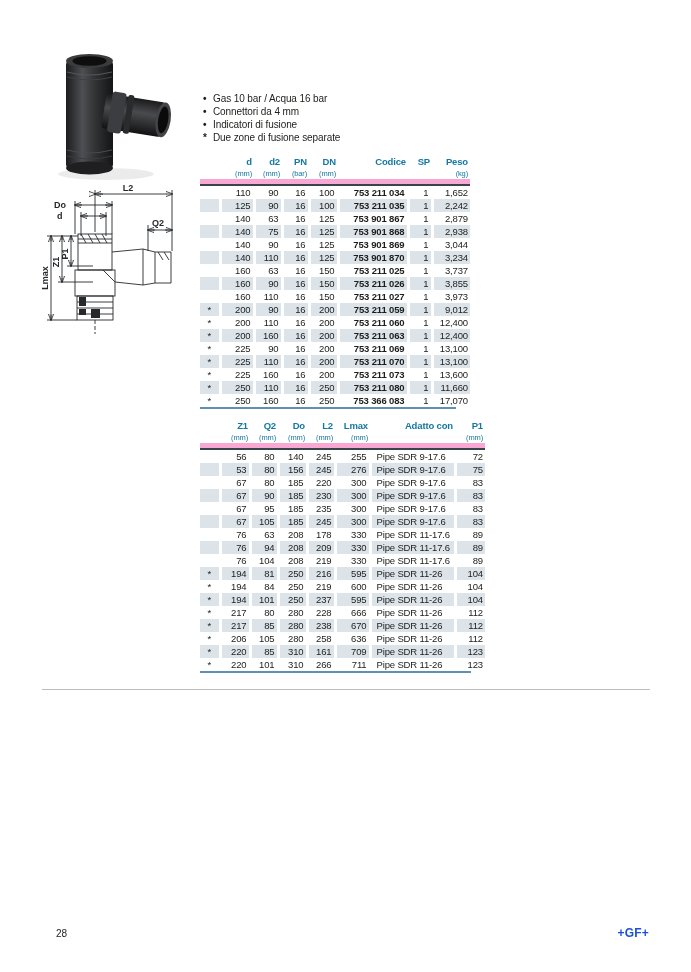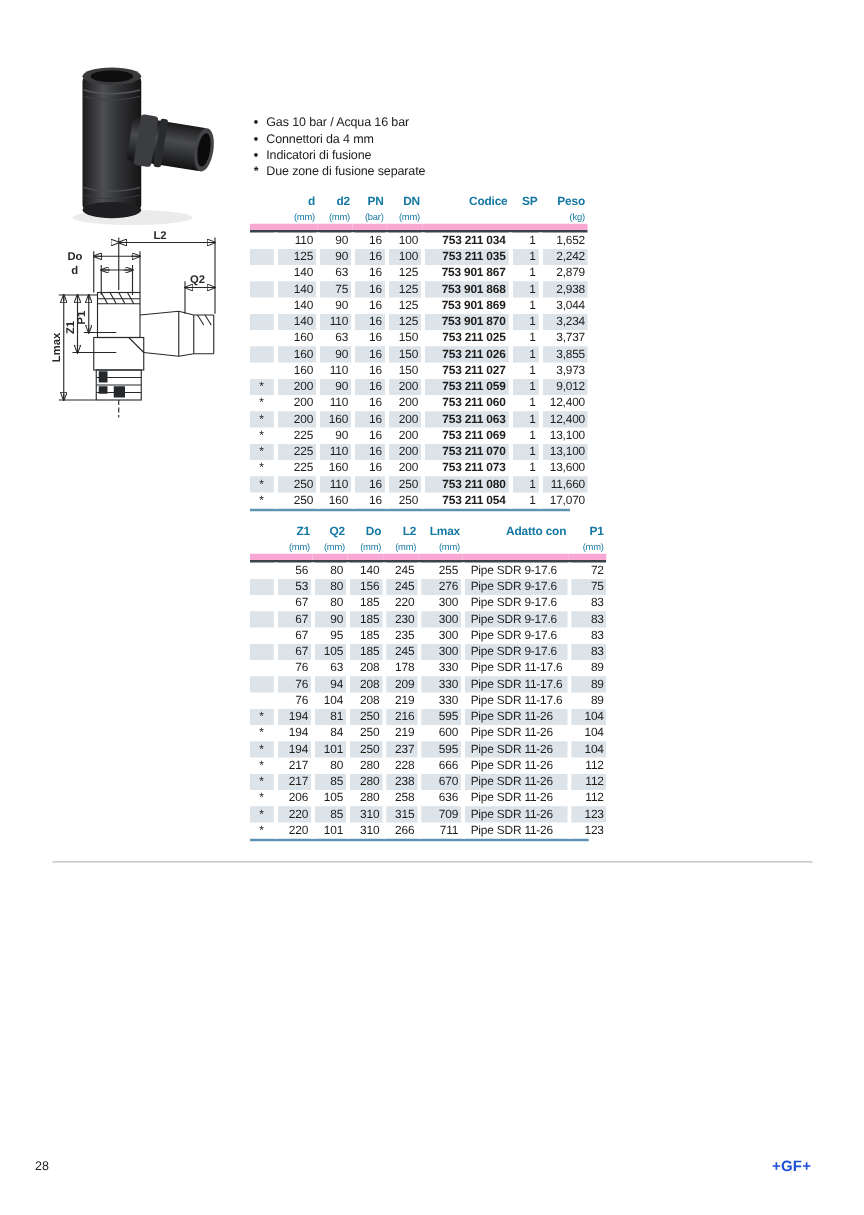--- a/index.html
+++ b/index.html
@@ -41,21 +41,21 @@
   #t1 tbody td:nth-child(6){font-weight:bold;}
 
   #t2 th:nth-child(1){width:20px;} #t2 th:nth-child(2){width:28px;}
   #t2 th:nth-child(3){width:26px;} #t2 th:nth-child(4){width:27px;}
   #t2 th:nth-child(5){width:26px;} #t2 th:nth-child(6){width:33px;}
   #t2 th:nth-child(7){width:83px;} #t2 th:nth-child(8){width:28px;}
   #t2 tbody td:nth-child(7){text-align:left;padding-left:5px;}
 
   .divider{position:absolute;left:42px;top:689px;width:608px;height:0;
            border-top:1px solid #bcbcbc;}
-  .pagenum{position:absolute;left:28px;top:928px;font-size:10px;}
+  .pagenum{position:absolute;left:56px;top:928px;font-size:10px;}
   .brand{position:absolute;right:42px;top:926px;color:#1d4ed8;font-weight:bold;
          font-size:12px;letter-spacing:0.2px;}
 
   
   .tech line,.tech path,.tech rect.o{stroke:#26292b;fill:none;stroke-width:0.9;}
   .tech text{fill:#26292b;font-family:"Liberation Sans",sans-serif;font-size:9px;font-weight:bold;}
 </style>
 </head>
 <body>
 
@@ -368,21 +368,21 @@
             <td>753 211 080</td>
             <td>1</td>
             <td>11,660</td>
           </tr>
           <tr>
             <td>*</td>
             <td>250</td>
             <td>160</td>
             <td>16</td>
             <td>250</td>
-            <td>753 211 054</td>
+            <td>753 366 083</td>
             <td>1</td>
             <td>17,070</td>
           </tr>
         </tbody>
     </table>
   </div>
 
   <div class="tblwrap" id="w2">
     <table class="spec" id="t2">
       <thead>
@@ -559,21 +559,21 @@
             <td>258</td>
             <td>636</td>
             <td>Pipe SDR 11-26</td>
             <td>112</td>
           </tr>
           <tr>
             <td>*</td>
             <td>220</td>
             <td>85</td>
             <td>310</td>
-            <td>315</td>
+            <td>161</td>
             <td>709</td>
             <td>Pipe SDR 11-26</td>
             <td>123</td>
           </tr>
           <tr>
             <td>*</td>
             <td>220</td>
             <td>101</td>
             <td>310</td>
             <td>266</td>

